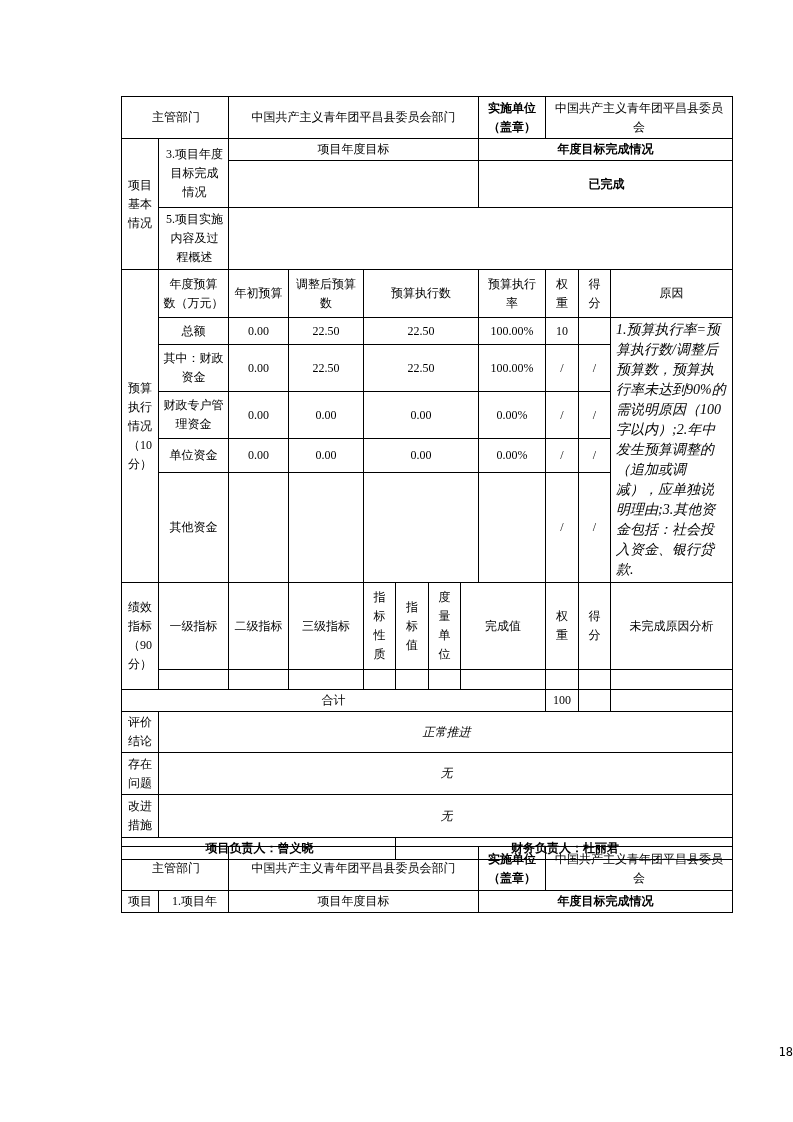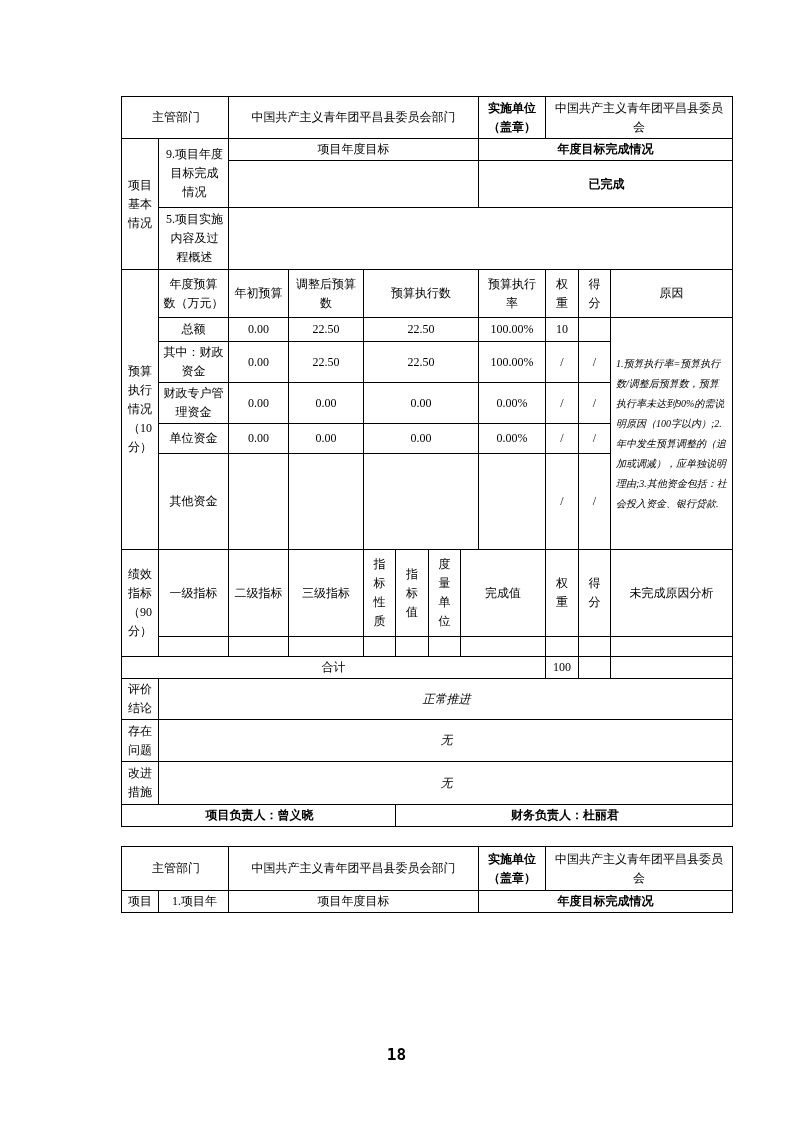--- a/index.html
+++ b/index.html
@@ -19,32 +19,31 @@
     padding:1px 4px;overflow:hidden;
     word-break:break-all;
   }
   .left{text-align:center;padding-left:6px;}
   .pre{white-space:pre-line;margin-left:40px;}
   .sans-bold{font-family:"Liberation Sans", sans-serif;font-weight:bold;}
   .vlabel{white-space:pre-line;line-height:19px;padding:1px 2px;}
   .italic{font-style:italic;}
   .reason{
     font-style:italic;text-align:left;vertical-align:middle;
-    font-size:10px;line-height:20px;padding:2px 5px;
+    font-size:14px;line-height:20px;padding:2px 5px;
   }
   .title-cell{
     font-family:"Liberation Sans", sans-serif;font-weight:bold;
     font-size:18px;line-height:24px;letter-spacing:1px;
   }
   .num{font-size:12px;}
   #page-number{
     position:absolute;left:0;top:1045px;width:793px;
-    text-align:center;font-size:16px;
+    text-align:right;font-size:12px;
     font-family:"DejaVu Sans Mono", monospace;
-    font-weight:bold;
   }
 </style>
 </head>
 <body>
 
 <table id="t1" style="top:96px">
   <colgroup>
     <col style="width:37px">
       <col style="width:70px">
       <col style="width:60px">
@@ -65,21 +64,21 @@
     <td colspan="6">中国共产主义青年团平昌县委员会部门</td>
     <td class="sans-bold pre">实施单位
 （盖章）</td>
     <td colspan="3">中国共产主义青年团平昌县委员会</td>
   </tr>
 
   <tr style="height:21px">
     <td rowspan="3" class="vlabel">项目
 基本
 情况</td>
-    <td rowspan="2" class="left">9.项目年度目标完成情况</td>
+    <td rowspan="2" class="left">3.项目年度目标完成情况</td>
     <td colspan="6">项目年度目标</td>
     <td colspan="4" class="sans-bold">年度目标完成情况</td>
   </tr>
 
   <tr style="height:47px">
     <td colspan="6"></td>
     <td colspan="4" class="sans-bold left">已完成</td>
   </tr>
 
   <tr style="height:62px">

